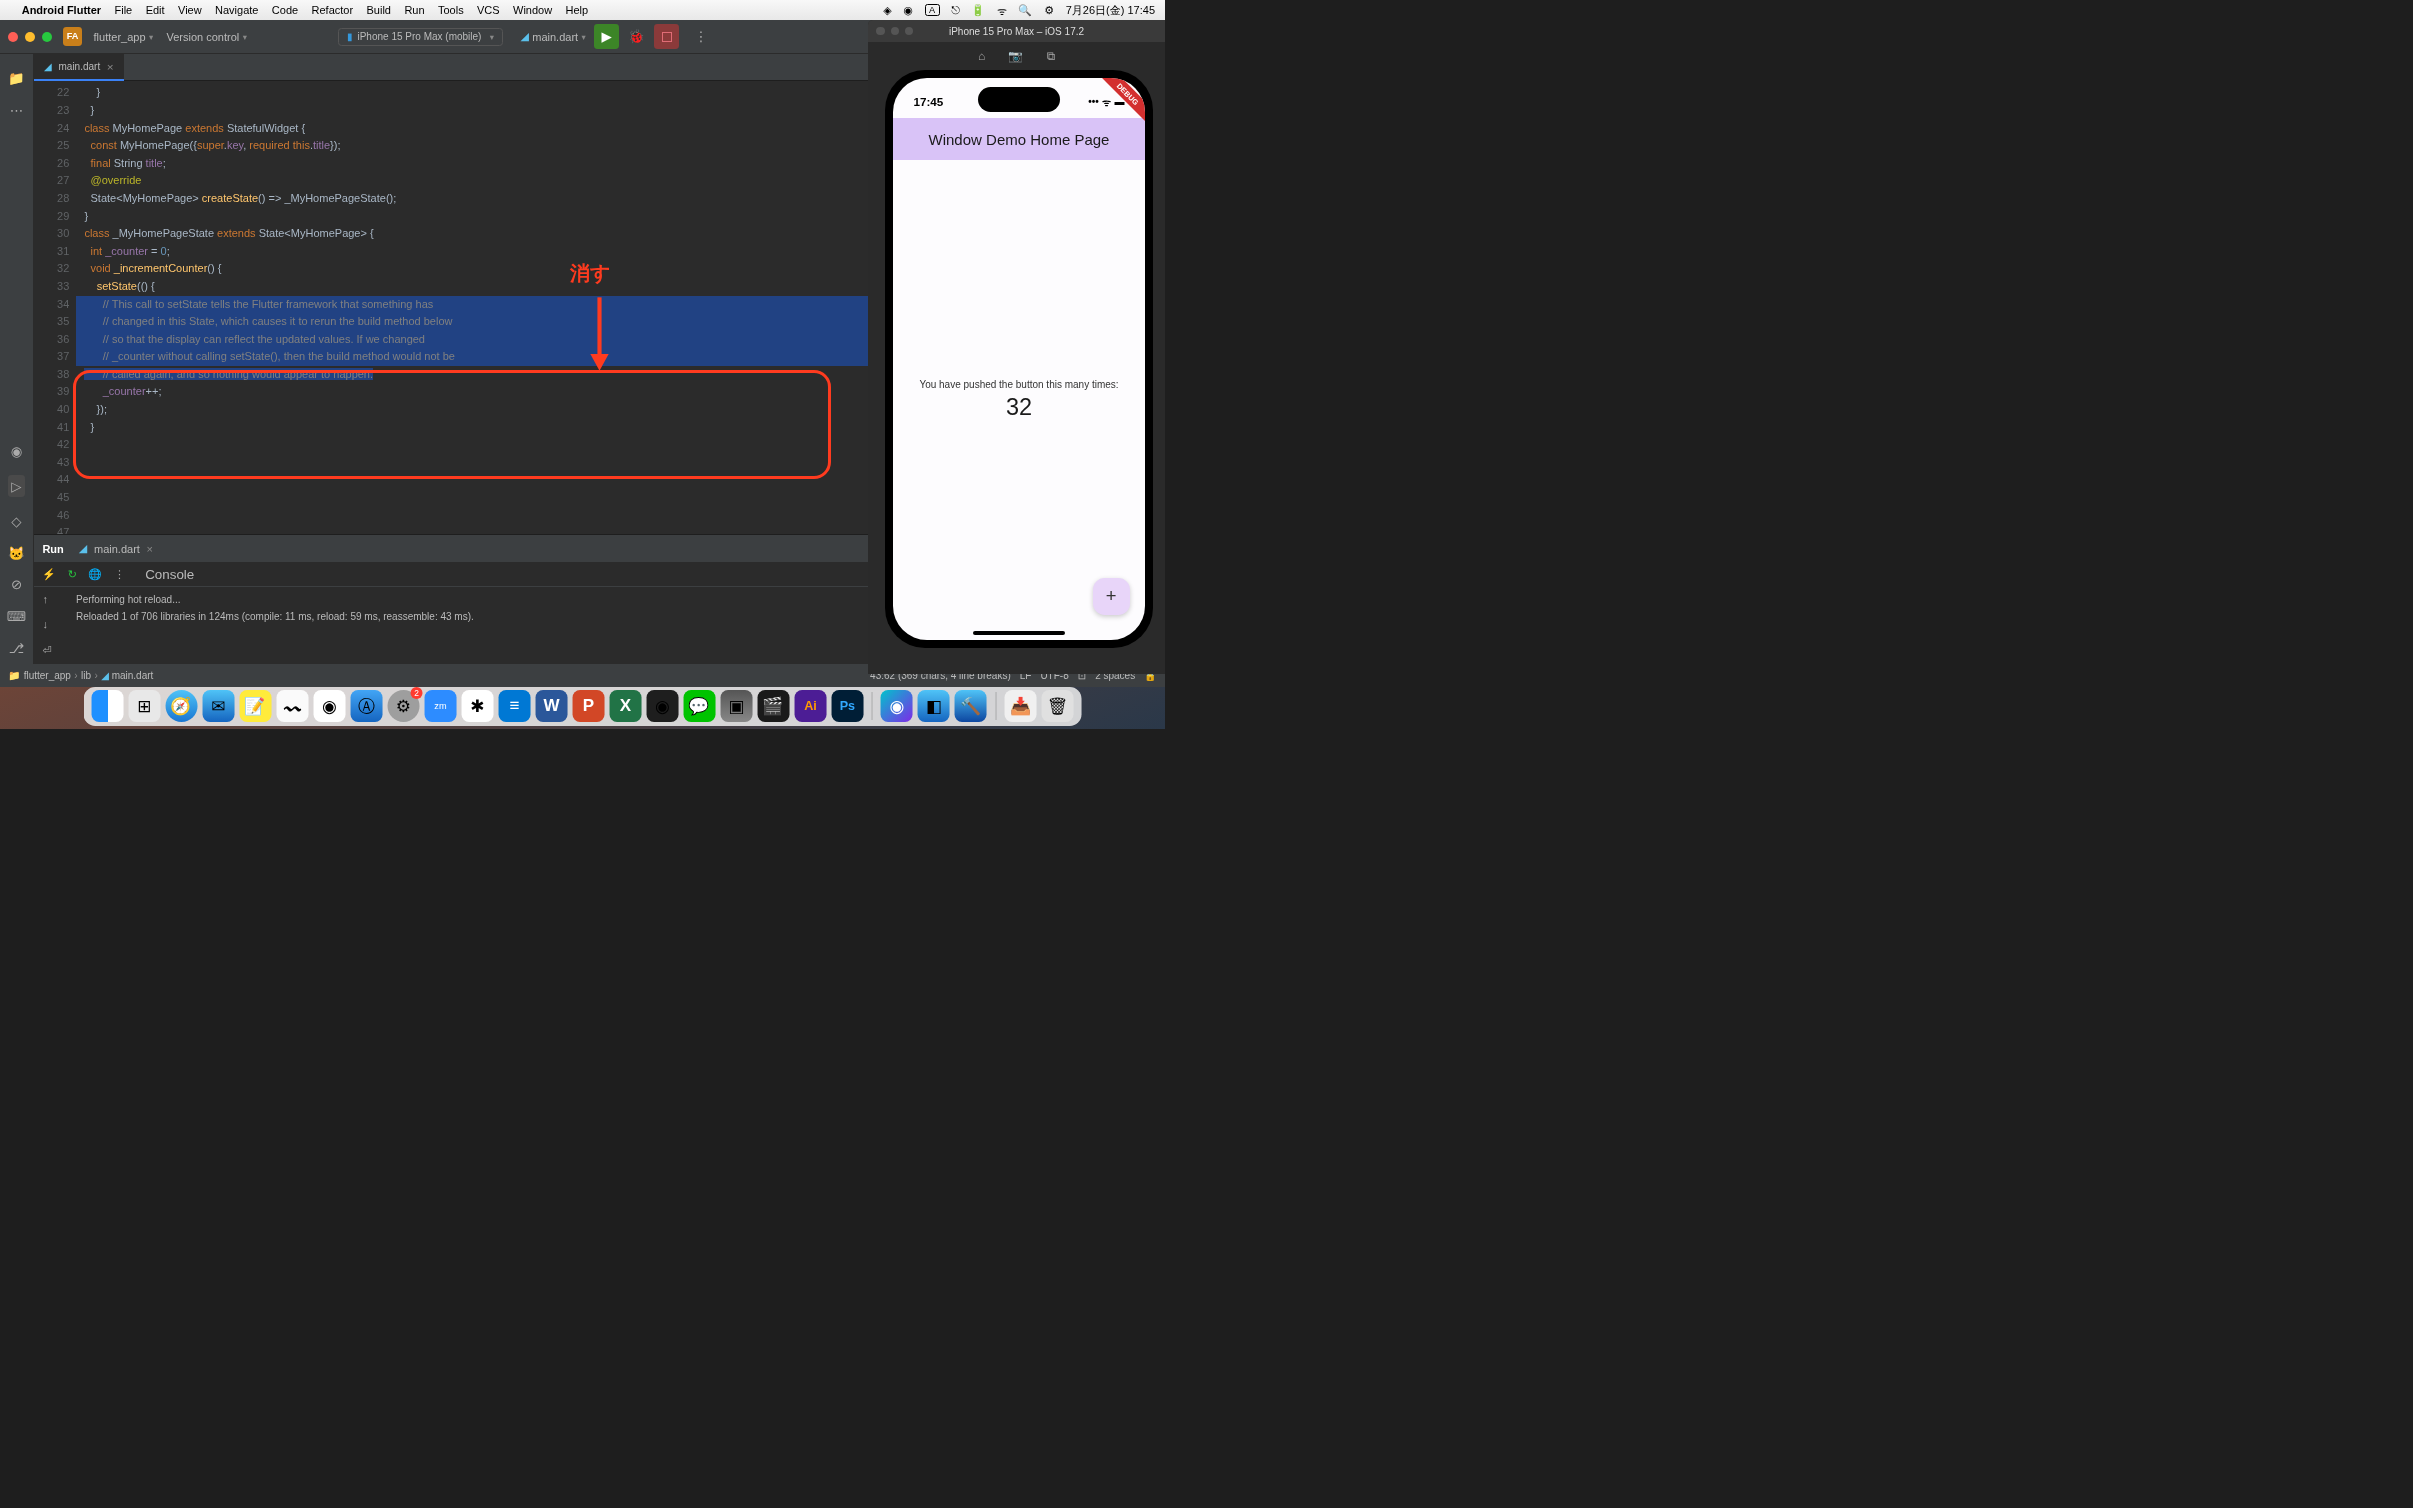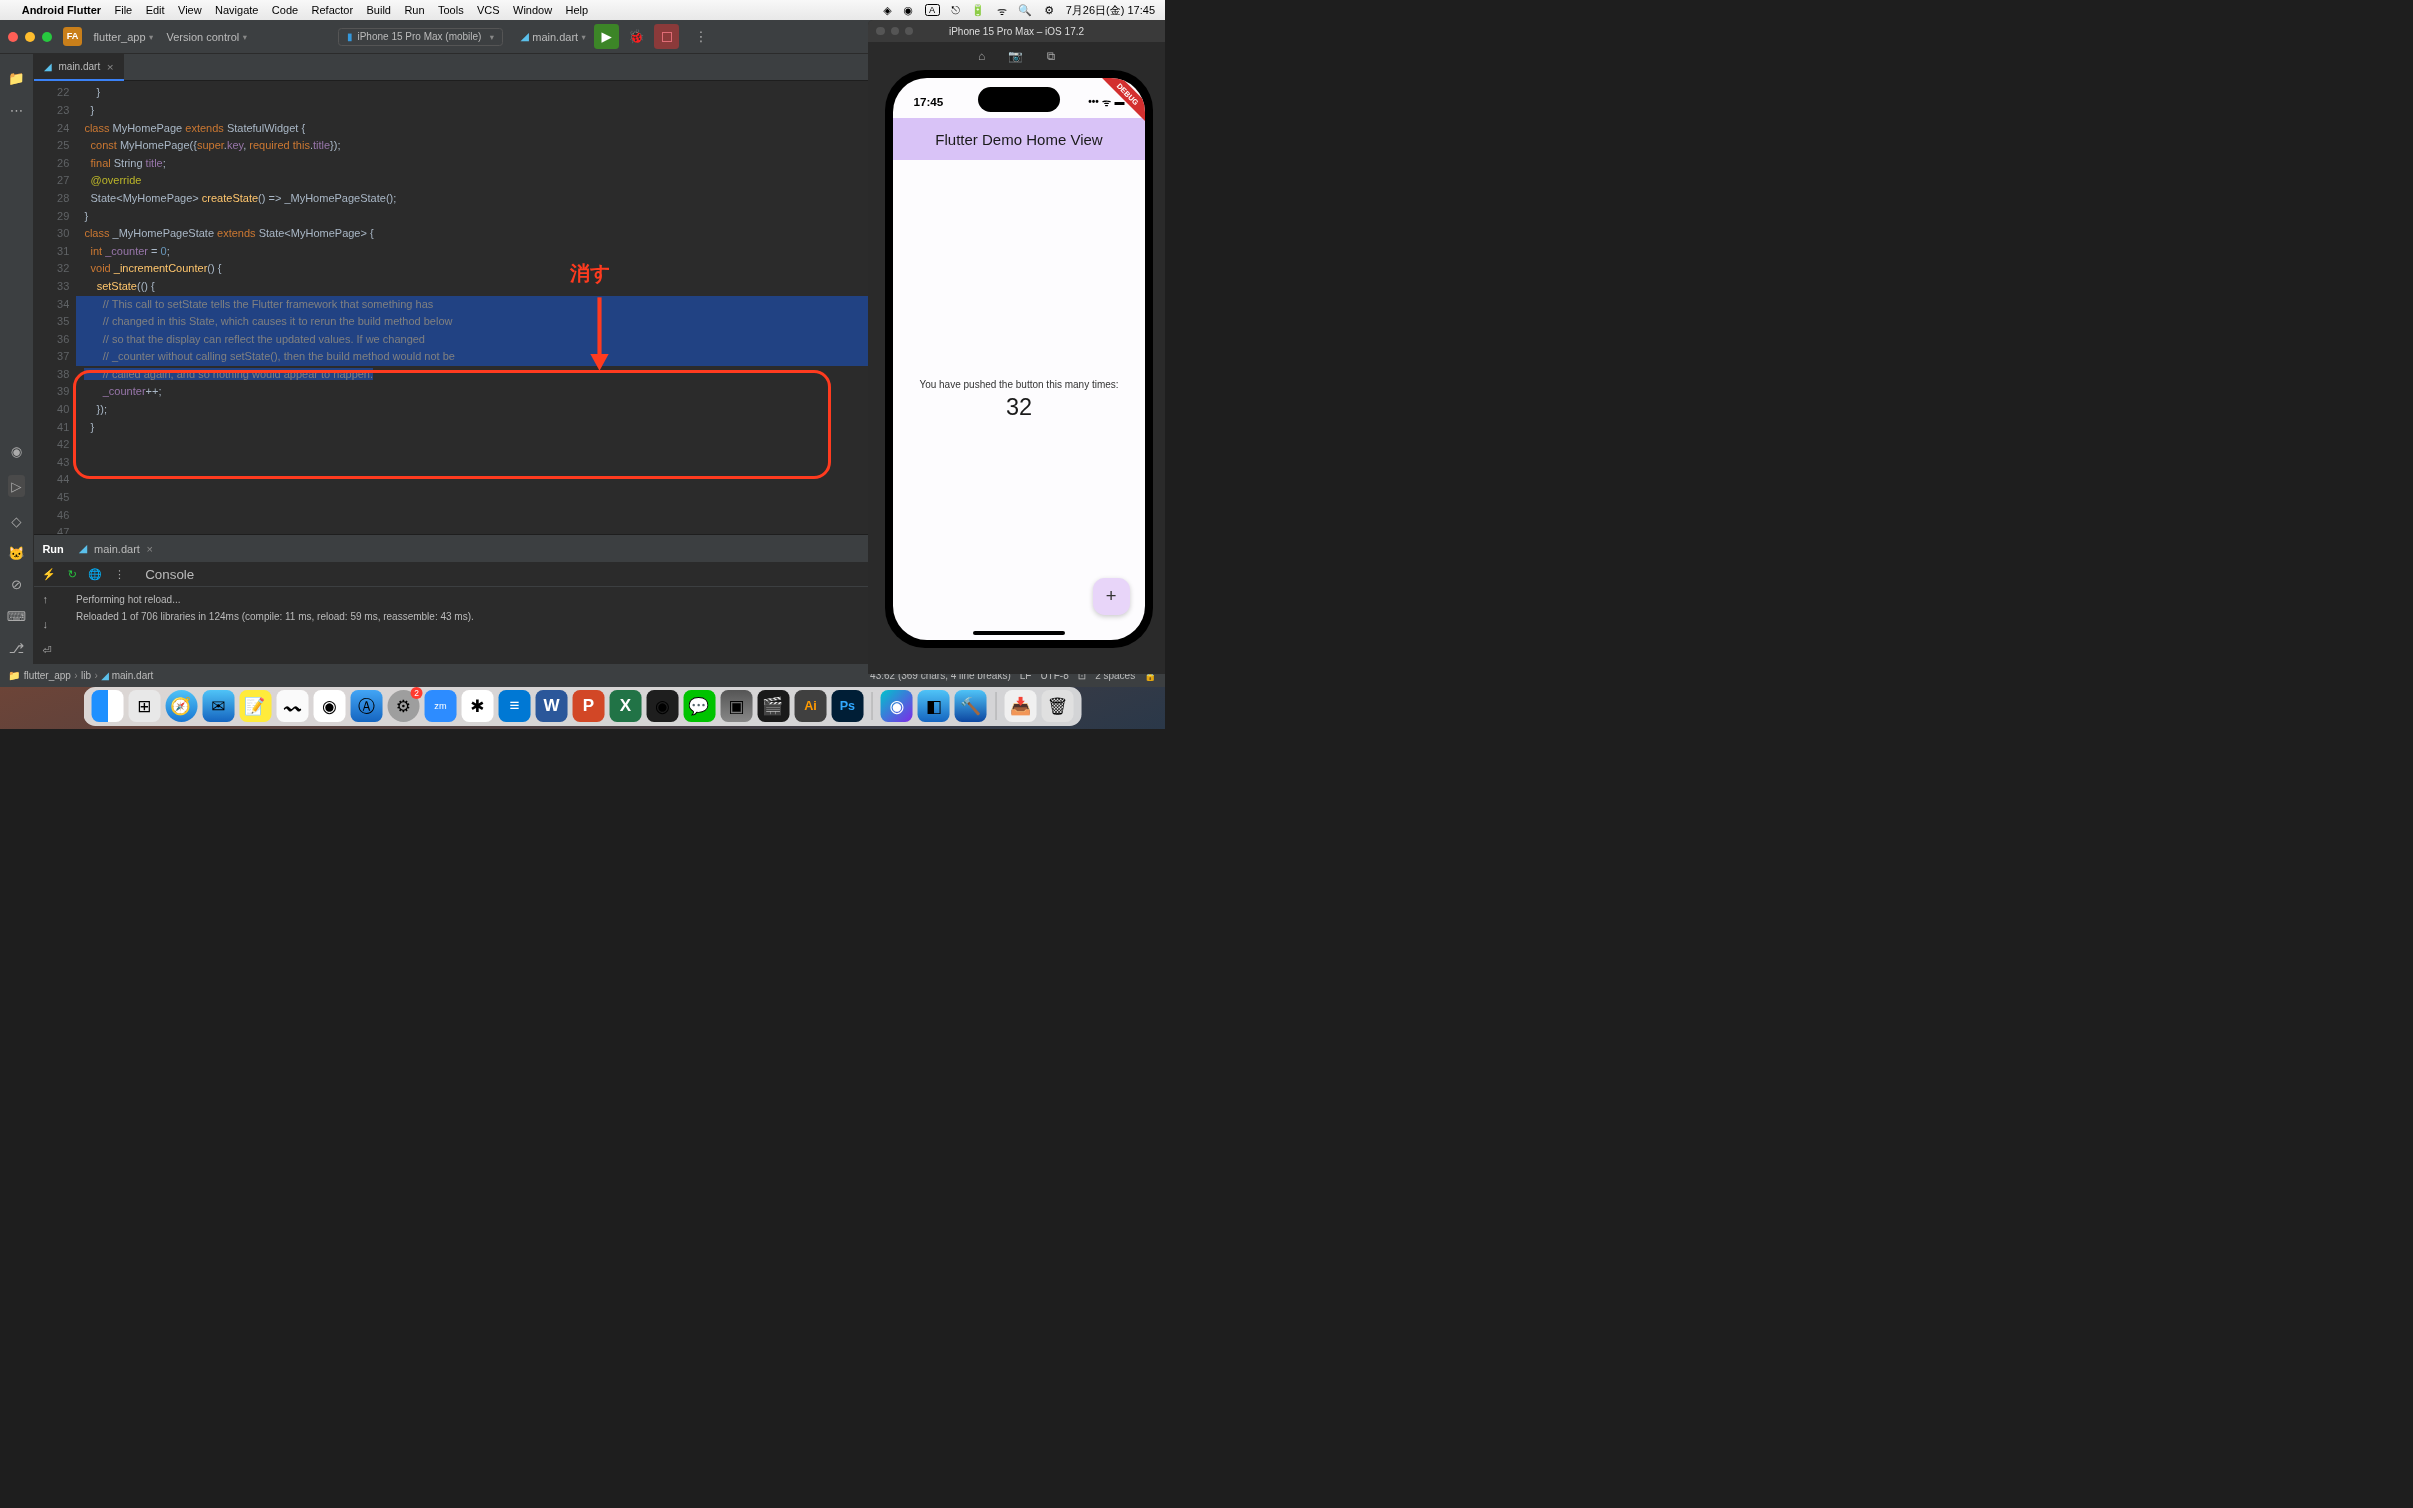--- a/index.html
+++ b/index.html
@@ -131,21 +131,21 @@
 .di-zoom { background: #2d8cff; }
 .di-slack { background: #fff; }
 .di-vscode { background: #0078d4; }
 .di-word { background: #2b579a; }
 .di-ppt { background: #d24726; }
 .di-excel { background: #217346; }
 .di-figma { background: #1e1e1e; }
 .di-line { background: #00c300; }
 .di-ss { background: linear-gradient(#555,#888); }
 .di-fcp { background: #1a1a1a; }
-.di-ai { background: #404040; color: #ff9a00; font-weight: 700; font-size: 12.6px; }
+.di-ai { background: #4c1d95; color: #ff9a00; font-weight: 700; font-size: 12.6px; }
 .di-ps { background: #001e36; color: #31a8ff; font-weight: 700; font-size: 12.6px; }
 .di-canva { background: linear-gradient(135deg,#00c4cc,#7d2ae8); }
 .di-rect1 { background: linear-gradient(#4fc3f7,#1565c0); }
 .di-xcode { background: linear-gradient(#4fc3f7,#0d47a1); }
 .di-dl { background: #f0f0f0; }
 .di-trash { background: #e0e0e0; }
 .dock-item .badge { position: absolute; top: -3.4px; right: -3.4px; background: #ff3b30; color: #fff; width: 12.6px; height: 12.6px; border-radius: 50%; font-size: 8.4px; display: flex; align-items: center; justify-content: center; }
 
 .desktop-bg { position: absolute; top: 20px; left: 0; right: 0; bottom: 0; background: linear-gradient(160deg, #4a2c20 0%, #8b4a30 40%, #2a3849 100%); z-index: -1; }
 </style>
@@ -365,21 +365,21 @@
         </div>
       <div class="phone-status">
         <span>17:45</span>
         <span class="psi">
             <span>•••</span>
             <span>ᯤ</span>
             <span>▬</span>
           </span>
       </div>
       <div class="appbar">
-          <span>Flutter Demo Home View</span>
+          <span>Window Demo Home Page</span>
         </div>
       <div class="phone-body">
         <div class="msg">You have pushed the button this many times:</div>
         <div class="counter">32</div>
       </div>
       <div class="fab">+</div>
       <div class="home-indicator"></div>
     </div>
   </div>
 </div>

